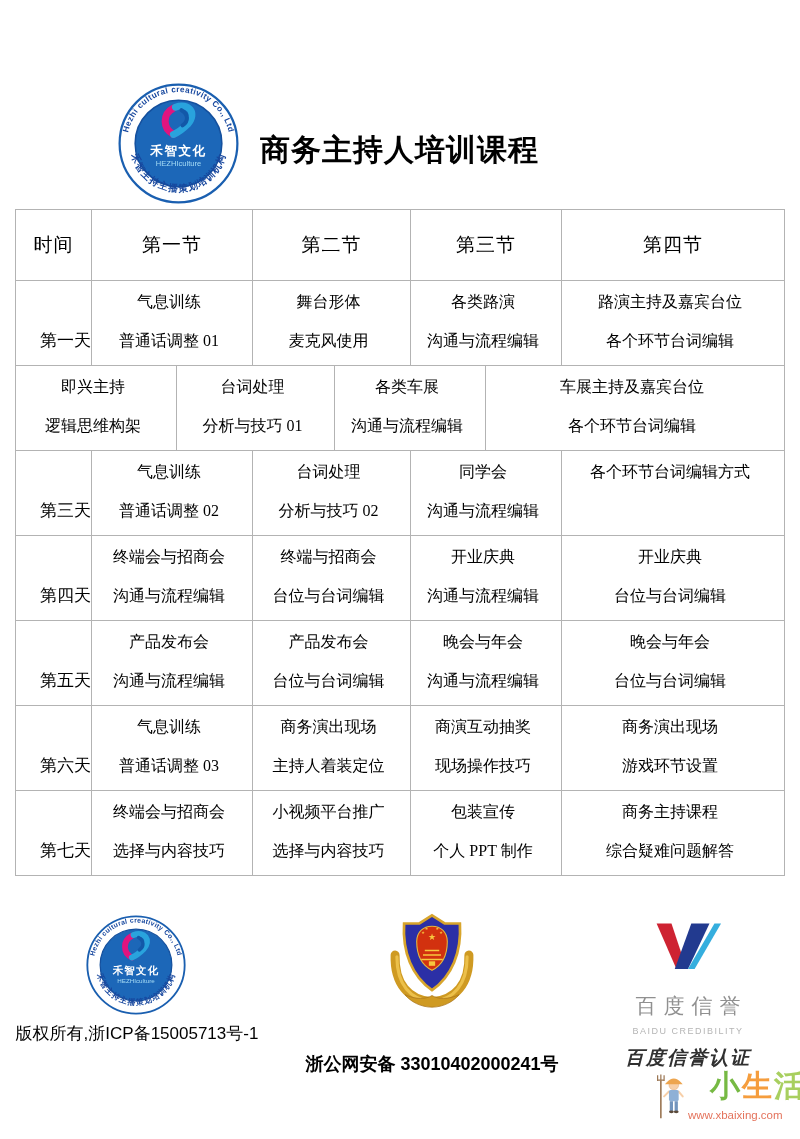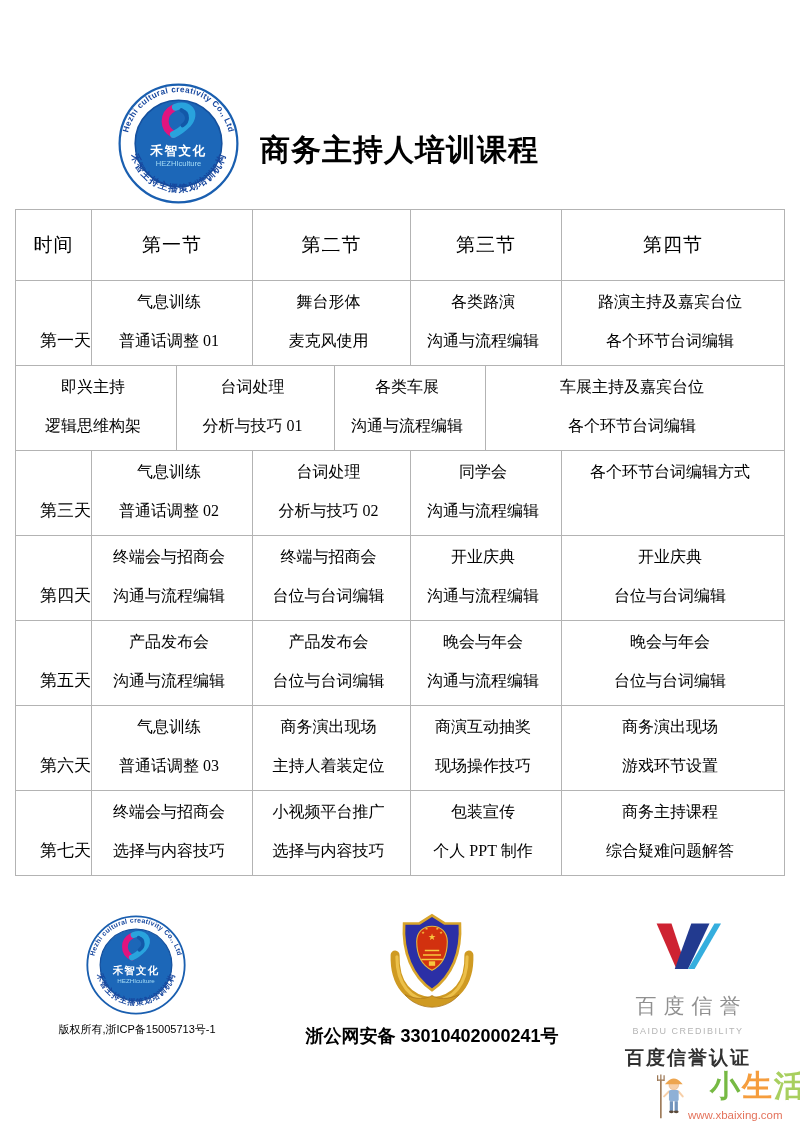--- a/index.html
+++ b/index.html
@@ -23,27 +23,27 @@
   .c0{width:76px;} .c1{width:161px;} .c2{width:158px;} .c3{width:151px;} .c4{flex:1;}
   .thead{height:70px;}
   .thead .td{display:flex;align-items:center;justify-content:center;font-size:19px;letter-spacing:1px;}
   .drow{height:84px;}
   .day{display:flex;align-items:flex-end;justify-content:flex-end;padding-bottom:13px;font-size:17px;}
   .cell{display:flex;flex-direction:column;justify-content:space-between;
         padding:11px 8px 13px 2px;text-align:center;font-size:16px;}
 
   
   .logo-bottom{left:86px;top:915px;}
-  .copyright{left:12px;top:1022px;width:250px;text-align:center;font-size:11px;font-weight:500;}
+  .copyright{left:12px;top:1022px;width:250px;text-align:center;font-size:17px;font-weight:500;}
   .badge{left:387px;top:910px;}
-  .police-filing{left:292px;top:1024px;width:280px;text-align:center;font-size:18px;font-weight:700;}
+  .police-filing{left:292px;top:1052px;width:280px;text-align:center;font-size:18px;font-weight:700;}
   .baidu{left:613px;top:920px;width:150px;display:flex;flex-direction:column;align-items:center;}
   .baidu-name{margin-top:17px;font-size:21px;color:#909090;letter-spacing:7px;text-indent:7px;}
   .baidu-sub{margin-top:6px;font-size:9px;color:#b5b5b5;letter-spacing:1.5px;}
-  .baidu-cert{margin-top:9px;font-size:19px;color:#303030;font-weight:600;letter-spacing:2px;}
+  .baidu-cert{margin-top:9px;font-size:19px;color:#303030;font-weight:600;letter-spacing:2px;font-style:italic;}
 
   
   .watermark{left:650px;top:1064px;width:150px;height:72px;}
   .wm-chars{position:absolute;left:60px;top:2px;font-size:30px;font-weight:700;letter-spacing:2px;white-space:nowrap;}
   .wm-c0{color:#76b943;} .wm-c1{color:#f59d3d;} .wm-c2{color:#a8cf5f;}
   .wm-url{position:absolute;left:38px;top:45px;font-family:Liberation Sans, sans-serif;
           font-size:11.5px;color:#e4735c;white-space:nowrap;}
   .farmer{position:absolute;left:6px;top:6px;}
 </style>
 </head>

